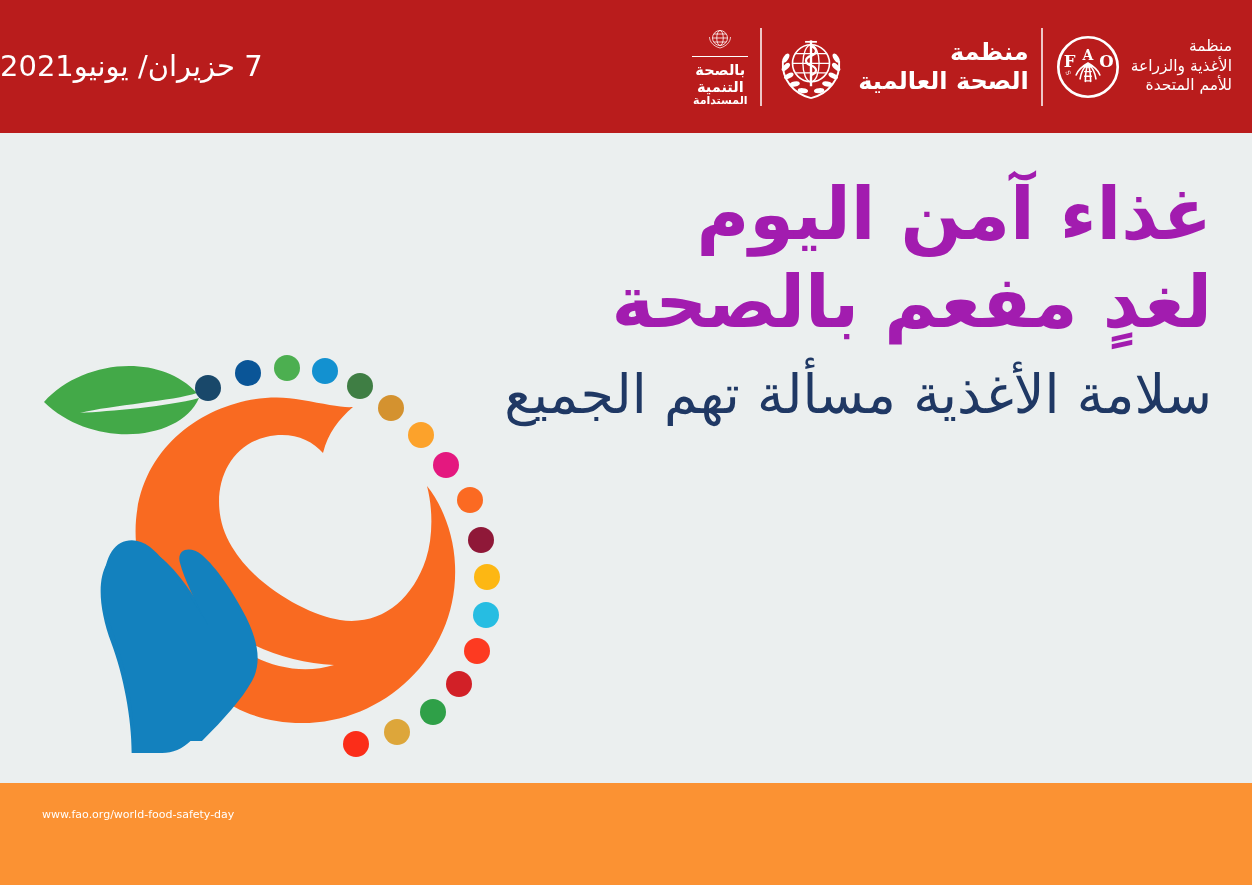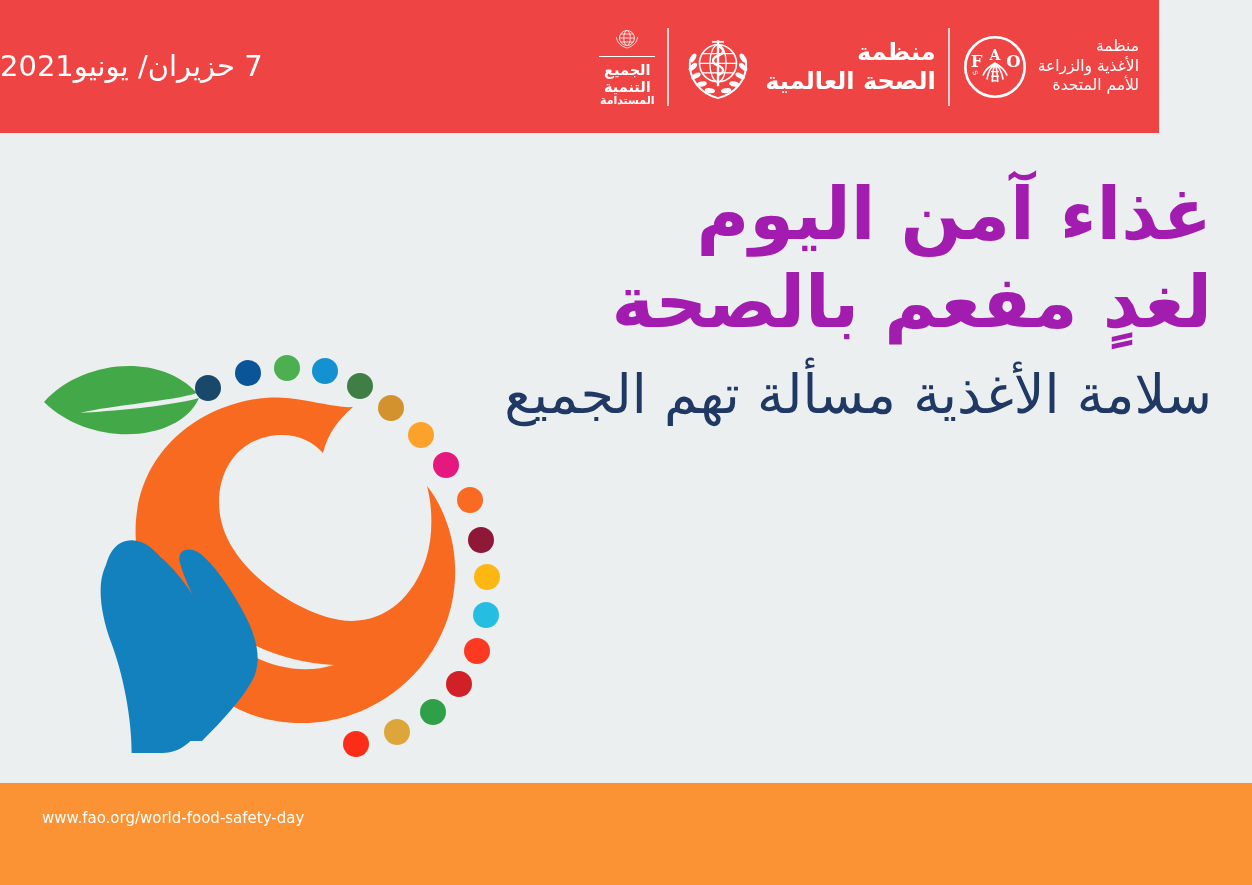--- a/index.html
+++ b/index.html
@@ -6,22 +6,22 @@
   body{
     width:1252px;height:885px;
     background:#EBEFEF;
     font-family:"DejaVu Sans","Liberation Sans",sans-serif;
     overflow:hidden;position:relative;
   }
   .poster{position:relative;width:1252px;height:885px;background:#EBEFEF;overflow:hidden;}
 
   
   .header{
-    position:absolute;left:0;top:0;width:1159px;height:133px;
-    background:#ef4444;
+    position:absolute;left:0;top:0;width:1252px;height:133px;
+    background:#b91c1c;
   }
   .header-left{
     position:absolute;right:auto;left:0;top:0;width:440px;height:133px;
     display:flex;flex-direction:column;align-items:flex-end;
     justify-content:center;padding-right:22px;box-sizing:border-box;
     direction:rtl;
   }
   .hdr-date{
     color:#FFFFFF;font-size:29px;line-height:1.05;
     font-weight:400;letter-spacing:0px;white-space:nowrap;
@@ -88,21 +88,21 @@
   
   .emblem{position:absolute;left:40px;top:212px;width:480px;height:415px;}
 
   
   .footer{
     position:absolute;left:0;top:783px;width:1252px;height:102px;
     background:#FB9233;
   }
   .urls{
     position:absolute;left:42px;top:24px;color:#FFFFFF;
-    font-size:15px;line-height:1.5;letter-spacing:0px;
+    font-size:11px;line-height:1.5;letter-spacing:0px;
   }
   .urls div{white-space:nowrap;}
   .hashtag{
     position:absolute;right:192px;top:25px;color:#FFFFFF;
     font-size:19px;font-weight:bold;direction:rtl;white-space:nowrap;
   }
 </style>
 </head>
 <body>
 
@@ -184,21 +184,21 @@
             <g stroke="#fff" fill="none" stroke-width="1.6">
               <circle cx="30" cy="24" r="15"></circle>
               <ellipse cx="30" cy="24" rx="6.5" ry="15"></ellipse>
               <path d="M15 24 h30 M18 16 h24 M18 32 h24"></path>
               <path d="M30 44 C18 41 9 32 9 22" stroke-width="1.5"></path>
               <path d="M30 44 C42 41 51 32 51 22" stroke-width="1.5"></path>
             </g>
           </svg>
           <div class="sdg-rule"></div>
           <div class="sdg-text">
-            <div class="sdg-l1">الجميع</div>
+            <div class="sdg-l1">بالصحة</div>
             <div class="sdg-l2">التنمية</div>
             <div class="sdg-l3">المستدامة</div>
           </div>
         </div>
       </div>
 
     </div>
   </div>
 
   <div class="main">

